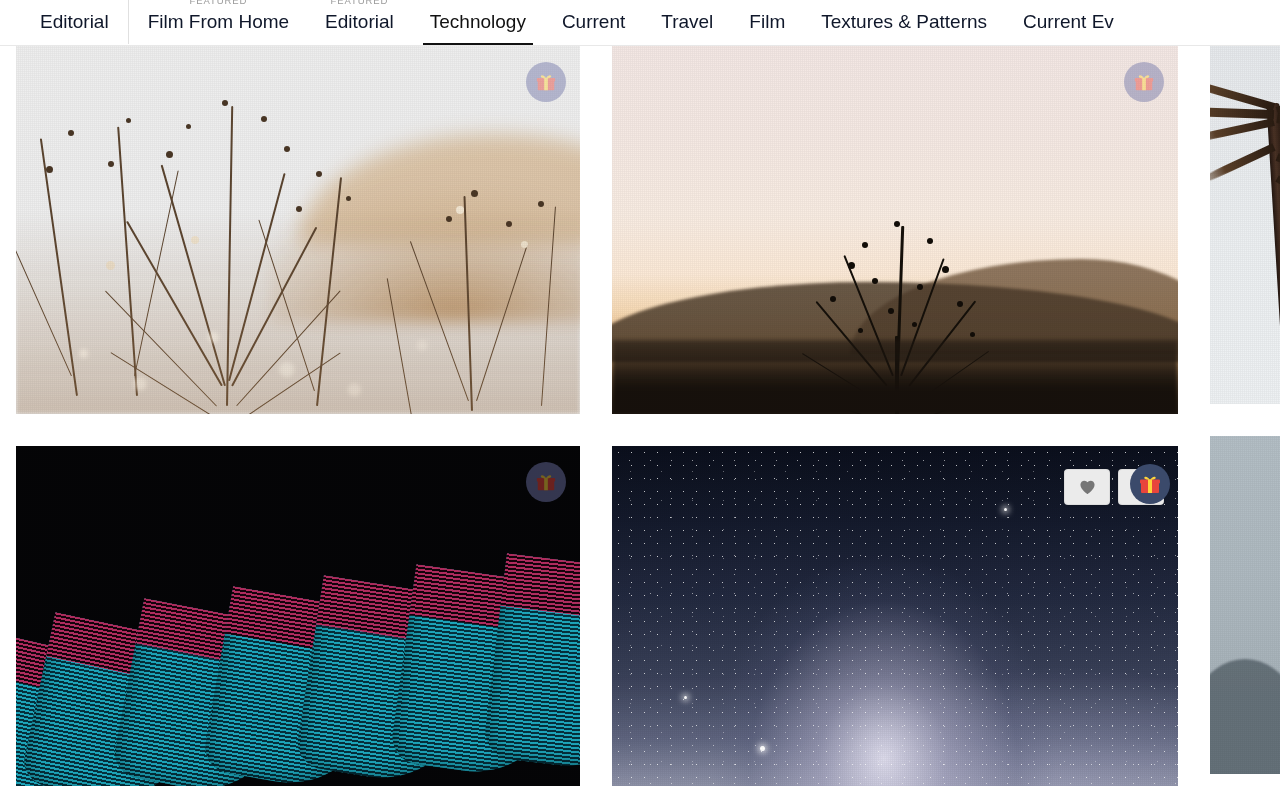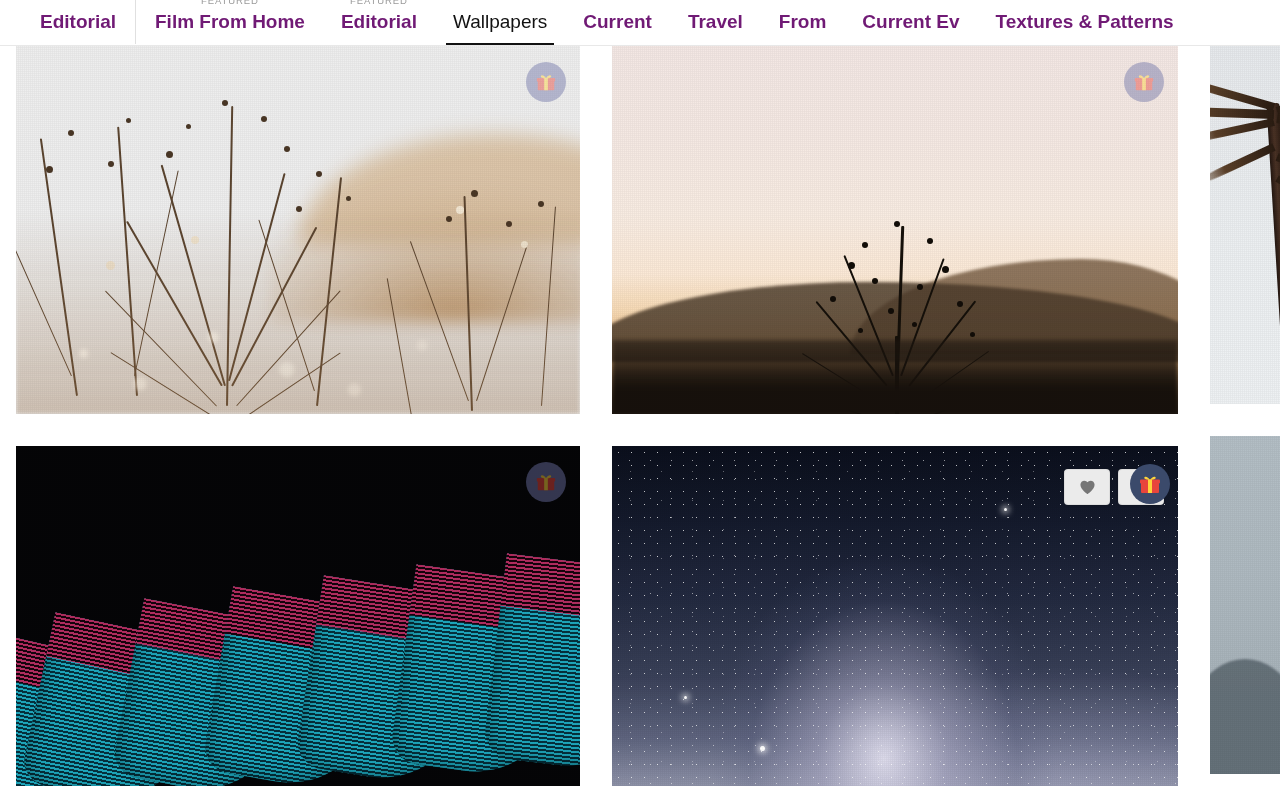--- a/index.html
+++ b/index.html
@@ -49,25 +49,25 @@
     transform: translateX(-50%);
     font-size: 9.5px;
     letter-spacing: 0.9px;
     color: #9a9a9a;
     font-weight: 400;
     line-height: 10px;
     white-space: nowrap;
   }
   .nav-item .label {
     font-size: 19px;
-    color: #701a75;
+    color: #0f172a;
     line-height: 22px;
     padding-bottom: 13px;
     white-space: nowrap;
-    font-weight: 700;
+    font-weight: 400;
   }
   .nav-item.is-active .label {
     color: #111;
     font-weight: 500;
   }
   .nav-item.is-active::after {
     content: "";
     position: absolute;
     left: 11px; right: 11px;
     bottom: 0;
@@ -356,41 +356,41 @@
       <span class="featured">FEATURED</span>
       <span class="label">Film From Home</span>
     </div>
 
     <div class="nav-item">
       <span class="featured">FEATURED</span>
       <span class="label">Editorial</span>
     </div>
 
     <div class="nav-item is-active">
-      <span class="label">Wallpapers</span>
+      <span class="label">Technology</span>
     </div>
 
     <div class="nav-item">
       <span class="label">Current</span>
     </div>
 
     <div class="nav-item">
       <span class="label">Travel</span>
     </div>
 
     <div class="nav-item">
-      <span class="label">From</span>
+      <span class="label">Film</span>
+    </div>
+
+    <div class="nav-item">
+      <span class="label">Textures &amp; Patterns</span>
     </div>
 
     <div class="nav-item">
       <span class="label">Current Ev</span>
-    </div>
-
-    <div class="nav-item">
-      <span class="label">Textures &amp; Patterns</span>
     </div>
 
   </div>
 </div>
 
 <div class="grid">
 
   <div class="col col-1">
 
     <div class="card" style="height:368px">

